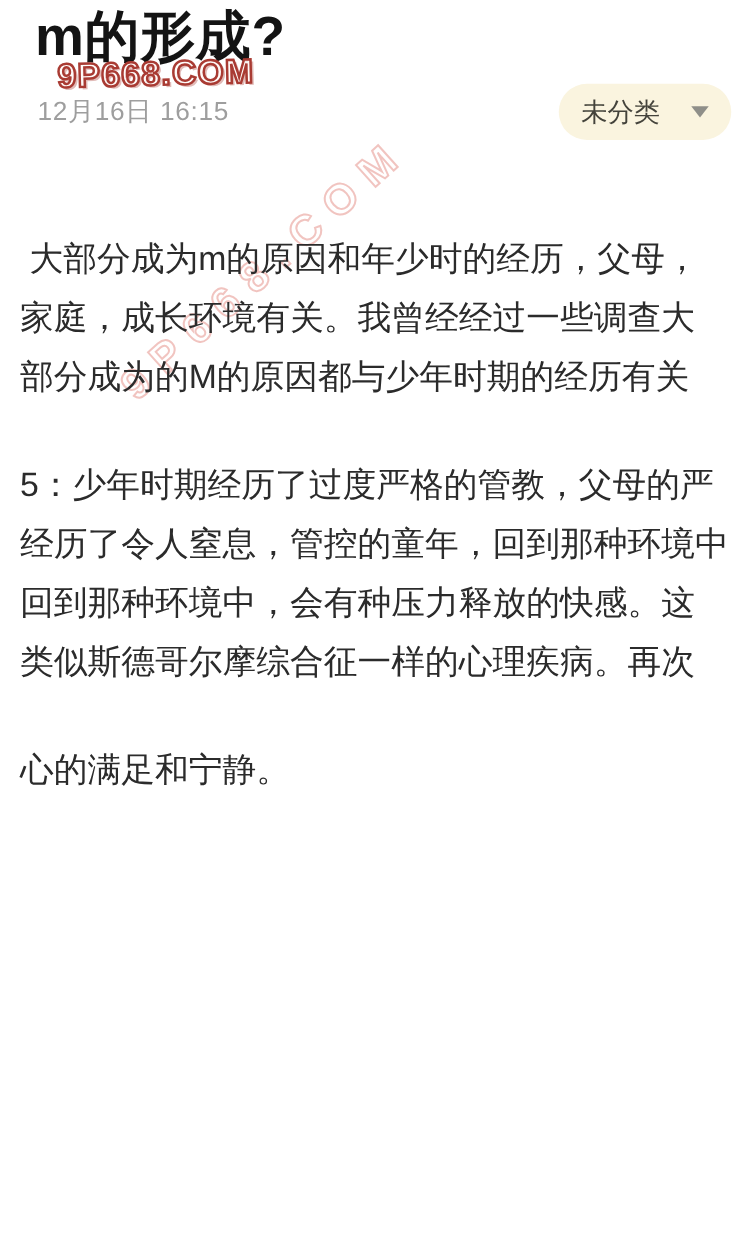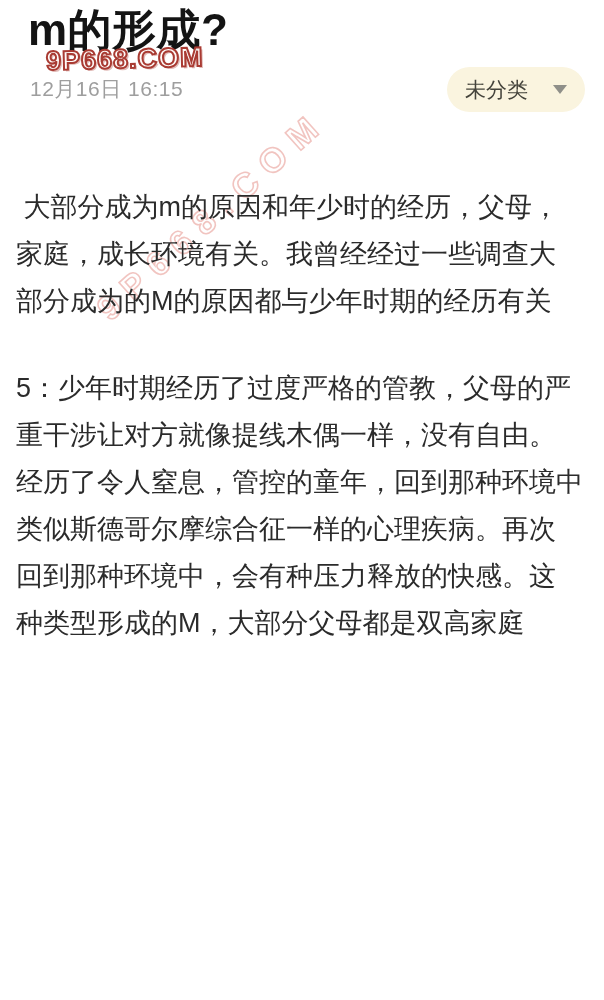--- a/index.html
+++ b/index.html
@@ -118,23 +118,22 @@
 <div class="note-body">
 
   <div class="paragraph">
     <div class="line"> 大部分成为m的原因和年少时的经历，父母，</div>
     <div class="line">家庭，成长环境有关。我曾经经过一些调查大</div>
     <div class="line">部分成为的M的原因都与少年时期的经历有关</div>
   </div>
 
   <div class="paragraph">
     <div class="line">5：少年时期经历了过度严格的管教，父母的严</div>
-    <div class="line">重干涉让对方就像提线木偶一样，没有自由。</div>
     <div class="line">经历了令人窒息，管控的童年，回到那种环境中</div>
+    <div class="line">回到那种环境中，会有种压力释放的快感。这</div>
     <div class="line">类似斯德哥尔摩综合征一样的心理疾病。再次</div>
-    <div class="line">回到那种环境中，会有种压力释放的快感。这</div>
-    <div class="line">种类型形成的M，大部分父母都是双高家庭</div>
   </div>
 
   <div class="paragraph">
+    <div class="line">心的满足和宁静。</div>
   </div>
 
 </div>
 
 </body></html>

